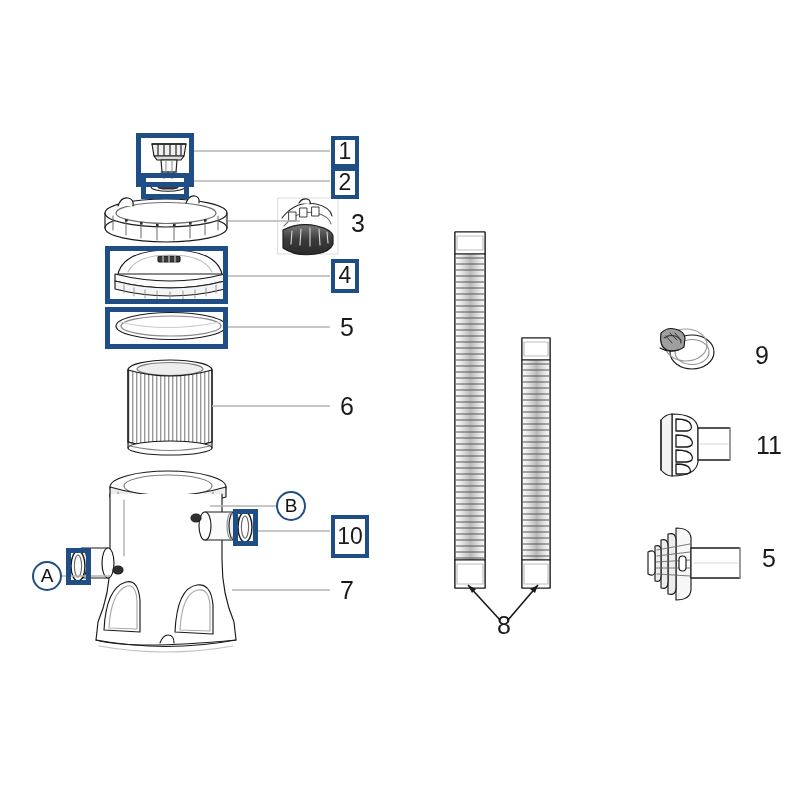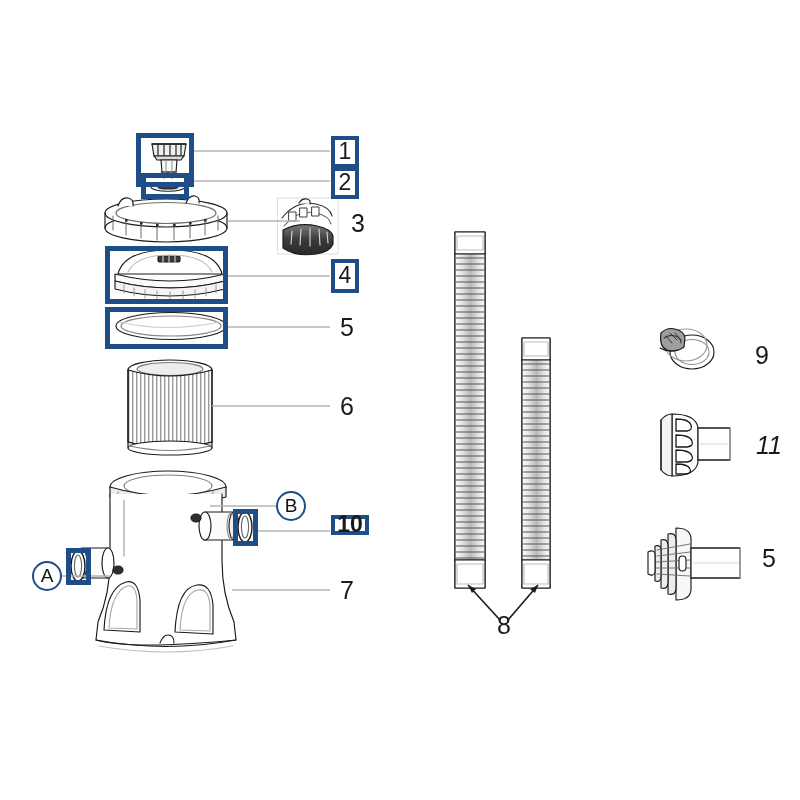--- a/index.html
+++ b/index.html
@@ -513,23 +513,23 @@
   <div class="label plain" style="left:337px; top:314px; width:20px; height:26px;">5</div>
 
   <div class="label plain" style="left:337px; top:393px; width:20px; height:26px;">6</div>
 
   <div class="label plain" style="left:337px; top:577px; width:20px; height:26px;">7</div>
 
   <div class="label plain" style="left:494px; top:612px; width:20px; height:26px;">8</div>
 
   <div class="label plain" style="left:752px; top:342px; width:20px; height:26px;">9</div>
 
-  <div class="label boxed" style="left:331px; top:515px; width:38px; height:20px;font-weight:bold;">10</div>
-
-  <div class="label plain" style="left:756px; top:432px; width:26px; height:26px;font-style:italic;">11</div>
+  <div class="label boxed" style="left:331px; top:515px; width:38px; height:43px;">10</div>
+
+  <div class="label plain" style="left:756px; top:432px; width:26px; height:26px;">11</div>
 
   <div class="label plain" style="left:756px; top:545px; width:26px; height:26px;">5</div>
 
   <div class="callout" style="left:32px; top:561px;">A</div>
 
   <div class="callout" style="left:276px; top:491px;">B</div>
 
 </div>
 
 </body></html>

